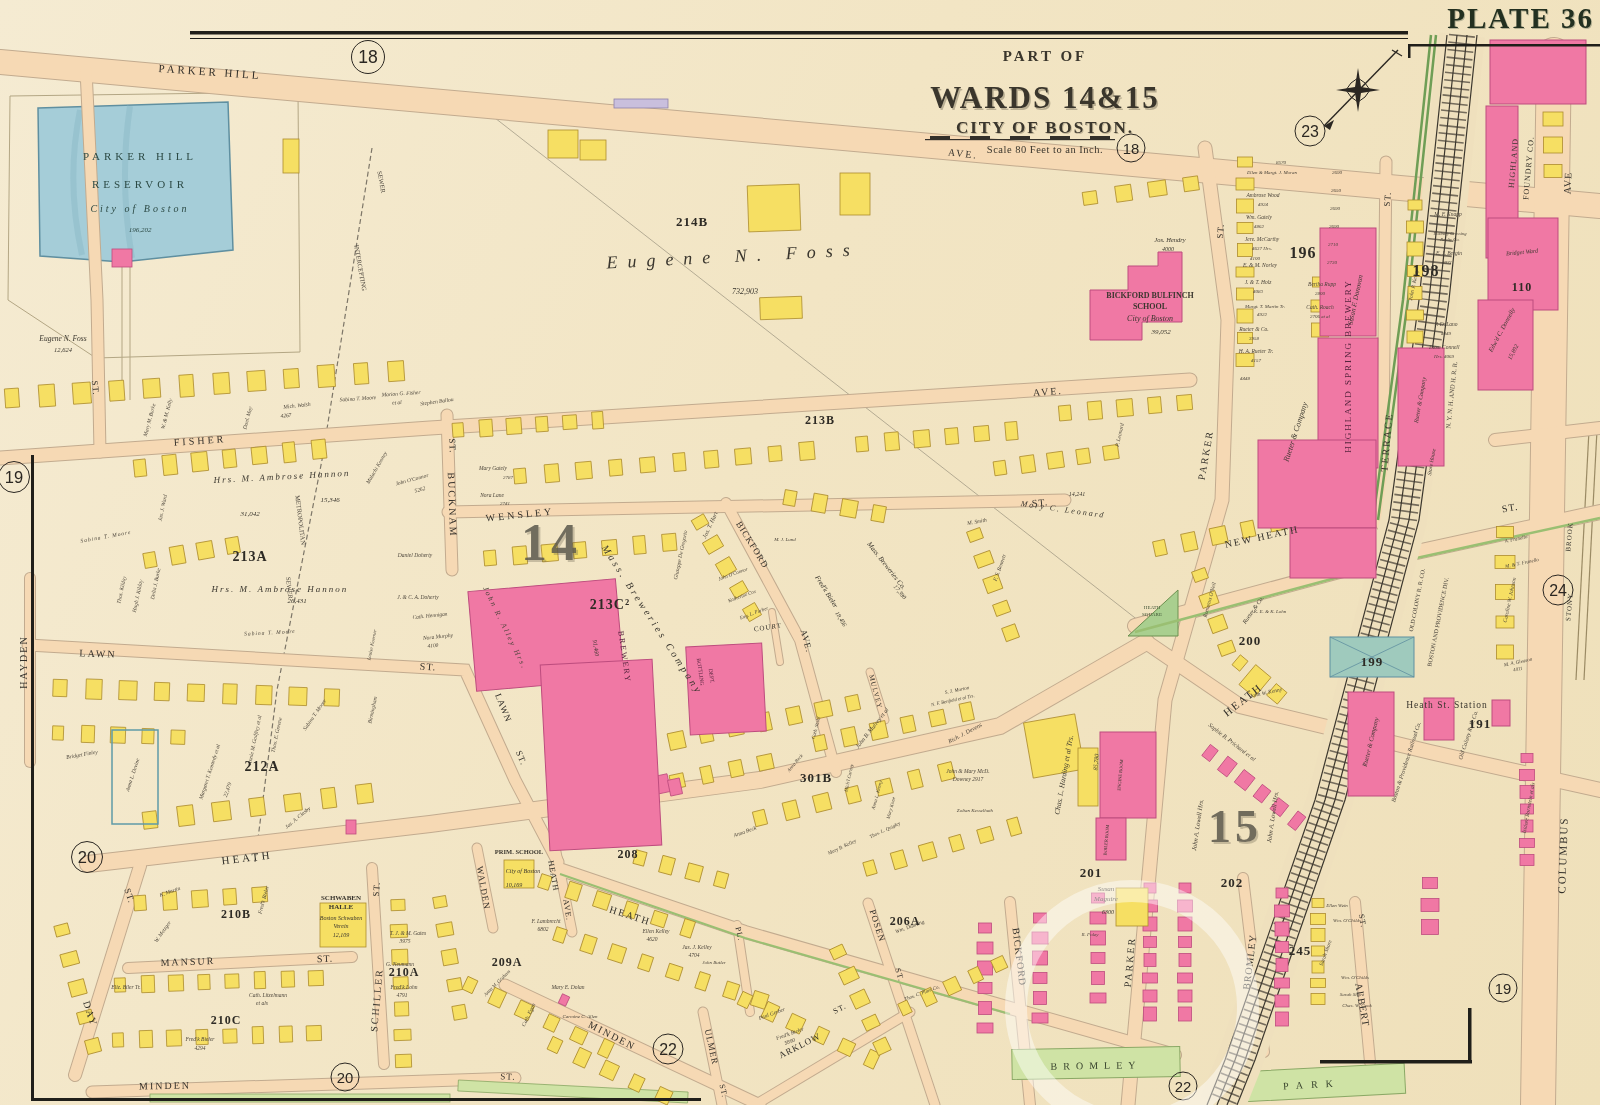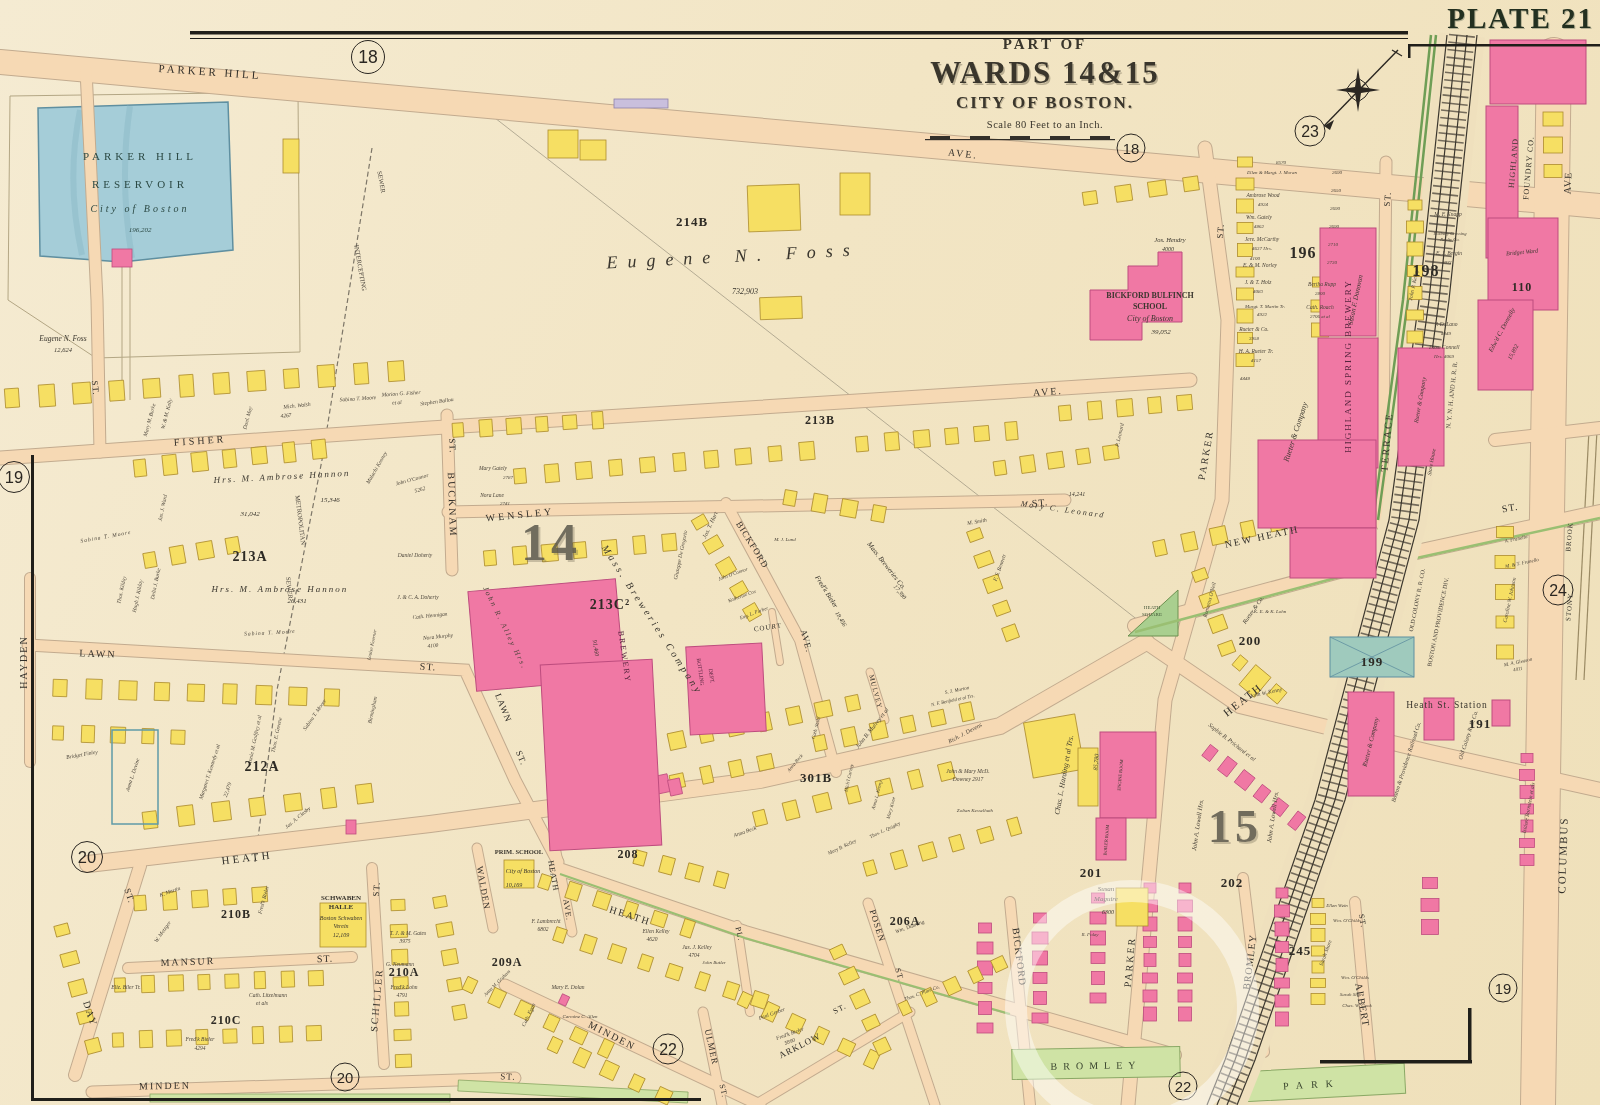--- a/index.html
+++ b/index.html
@@ -16,22 +16,22 @@
   .bk{color:#2e2b25;font-weight:700;letter-spacing:1px;}
   .ft{color:#3a362e;}
   .wd{color:#5b584c;font-weight:700;opacity:.85;letter-spacing:4px;
       text-shadow:2px 2px 0 rgba(96,90,72,.35);}
   .circ{position:absolute;border:1.4px solid #2b2722;border-radius:50%;
         display:flex;align-items:center;justify-content:center;
         font-family:Liberation Sans, sans-serif;color:#2b2722;
         transform:translate(-50%,-50%);z-index:30;}
   #title-block{position:absolute;left:905px;top:36px;width:280px;text-align:center;
         z-index:40;color:#3a362c;}
-  #title-part{font-size:15px;font-weight:700;letter-spacing:3px;}
-  #title-wards{font-size:31px;font-weight:700;letter-spacing:2px;margin-top:2px;
+  #title-part{font-size:15px;font-weight:700;letter-spacing:3px;margin-top:12px;}
+  #title-wards{font-size:31px;font-weight:700;letter-spacing:2px;margin-top:15px;
         text-shadow:1.5px 1.5px 0 rgba(120,110,88,.45);}
   #title-city{font-size:17px;font-weight:700;letter-spacing:2px;margin-top:2px;
         text-shadow:1px 1px 0 rgba(120,110,88,.4);}
   #title-scale{font-size:10.5px;margin-top:6px;letter-spacing:.5px;}
   #plate{position:absolute;right:6px;top:2px;font-size:29px;font-weight:700;
         letter-spacing:2px;color:#233020;z-index:40;
         text-shadow:1px 1px 0 rgba(90,100,80,.4);}
   #watermark{position:absolute;left:260px;top:915px;z-index:50;pointer-events:none;
         font-family:"Liberation Sans","DejaVu Sans",sans-serif;font-weight:700;
         font-size:118px;letter-spacing:-2px;color:rgba(255,255,255,0.45);}
@@ -858,21 +858,21 @@
       <div class="lbl ft" style="left: 1356px; top: 300px; font-size: 7px; --r: -78deg; font-style: italic;">Susan F. Donovan</div>
     </div>
 
   <div id="title-block">
     <div id="title-part">PART OF</div>
     <div id="title-wards">WARDS 14&amp;15</div>
     <div id="title-city">CITY OF BOSTON.</div>
     <div id="title-scale">Scale 80 Feet to an Inch.</div>
   </div>
 
-  <div id="plate">PLATE 21</div>
+  <div id="plate">PLATE 36</div>
 
   <div id="wm-ring"></div>
 <div class="circ" style="left: 368px; top: 57px; width: 32px; height: 32px; font-size: 17.6px;">18</div>
     <div class="circ" style="left: 1131px; top: 148px; width: 27px; height: 27px; font-size: 14.85px;">18</div>
     <div class="circ" style="left: 14px; top: 477px; width: 30px; height: 30px; font-size: 16.5px;">19</div>
     <div class="circ" style="left: 87px; top: 857px; width: 30px; height: 30px; font-size: 16.5px;">20</div>
     <div class="circ" style="left: 345px; top: 1077px; width: 27px; height: 27px; font-size: 14.85px;">20</div>
     <div class="circ" style="left: 668px; top: 1049px; width: 29px; height: 29px; font-size: 15.95px;">22</div>
     <div class="circ" style="left: 1183px; top: 1086px; width: 27px; height: 27px; font-size: 14.85px;">22</div>
     <div class="circ" style="left: 1310px; top: 131px; width: 29px; height: 29px; font-size: 15.95px;">23</div>

